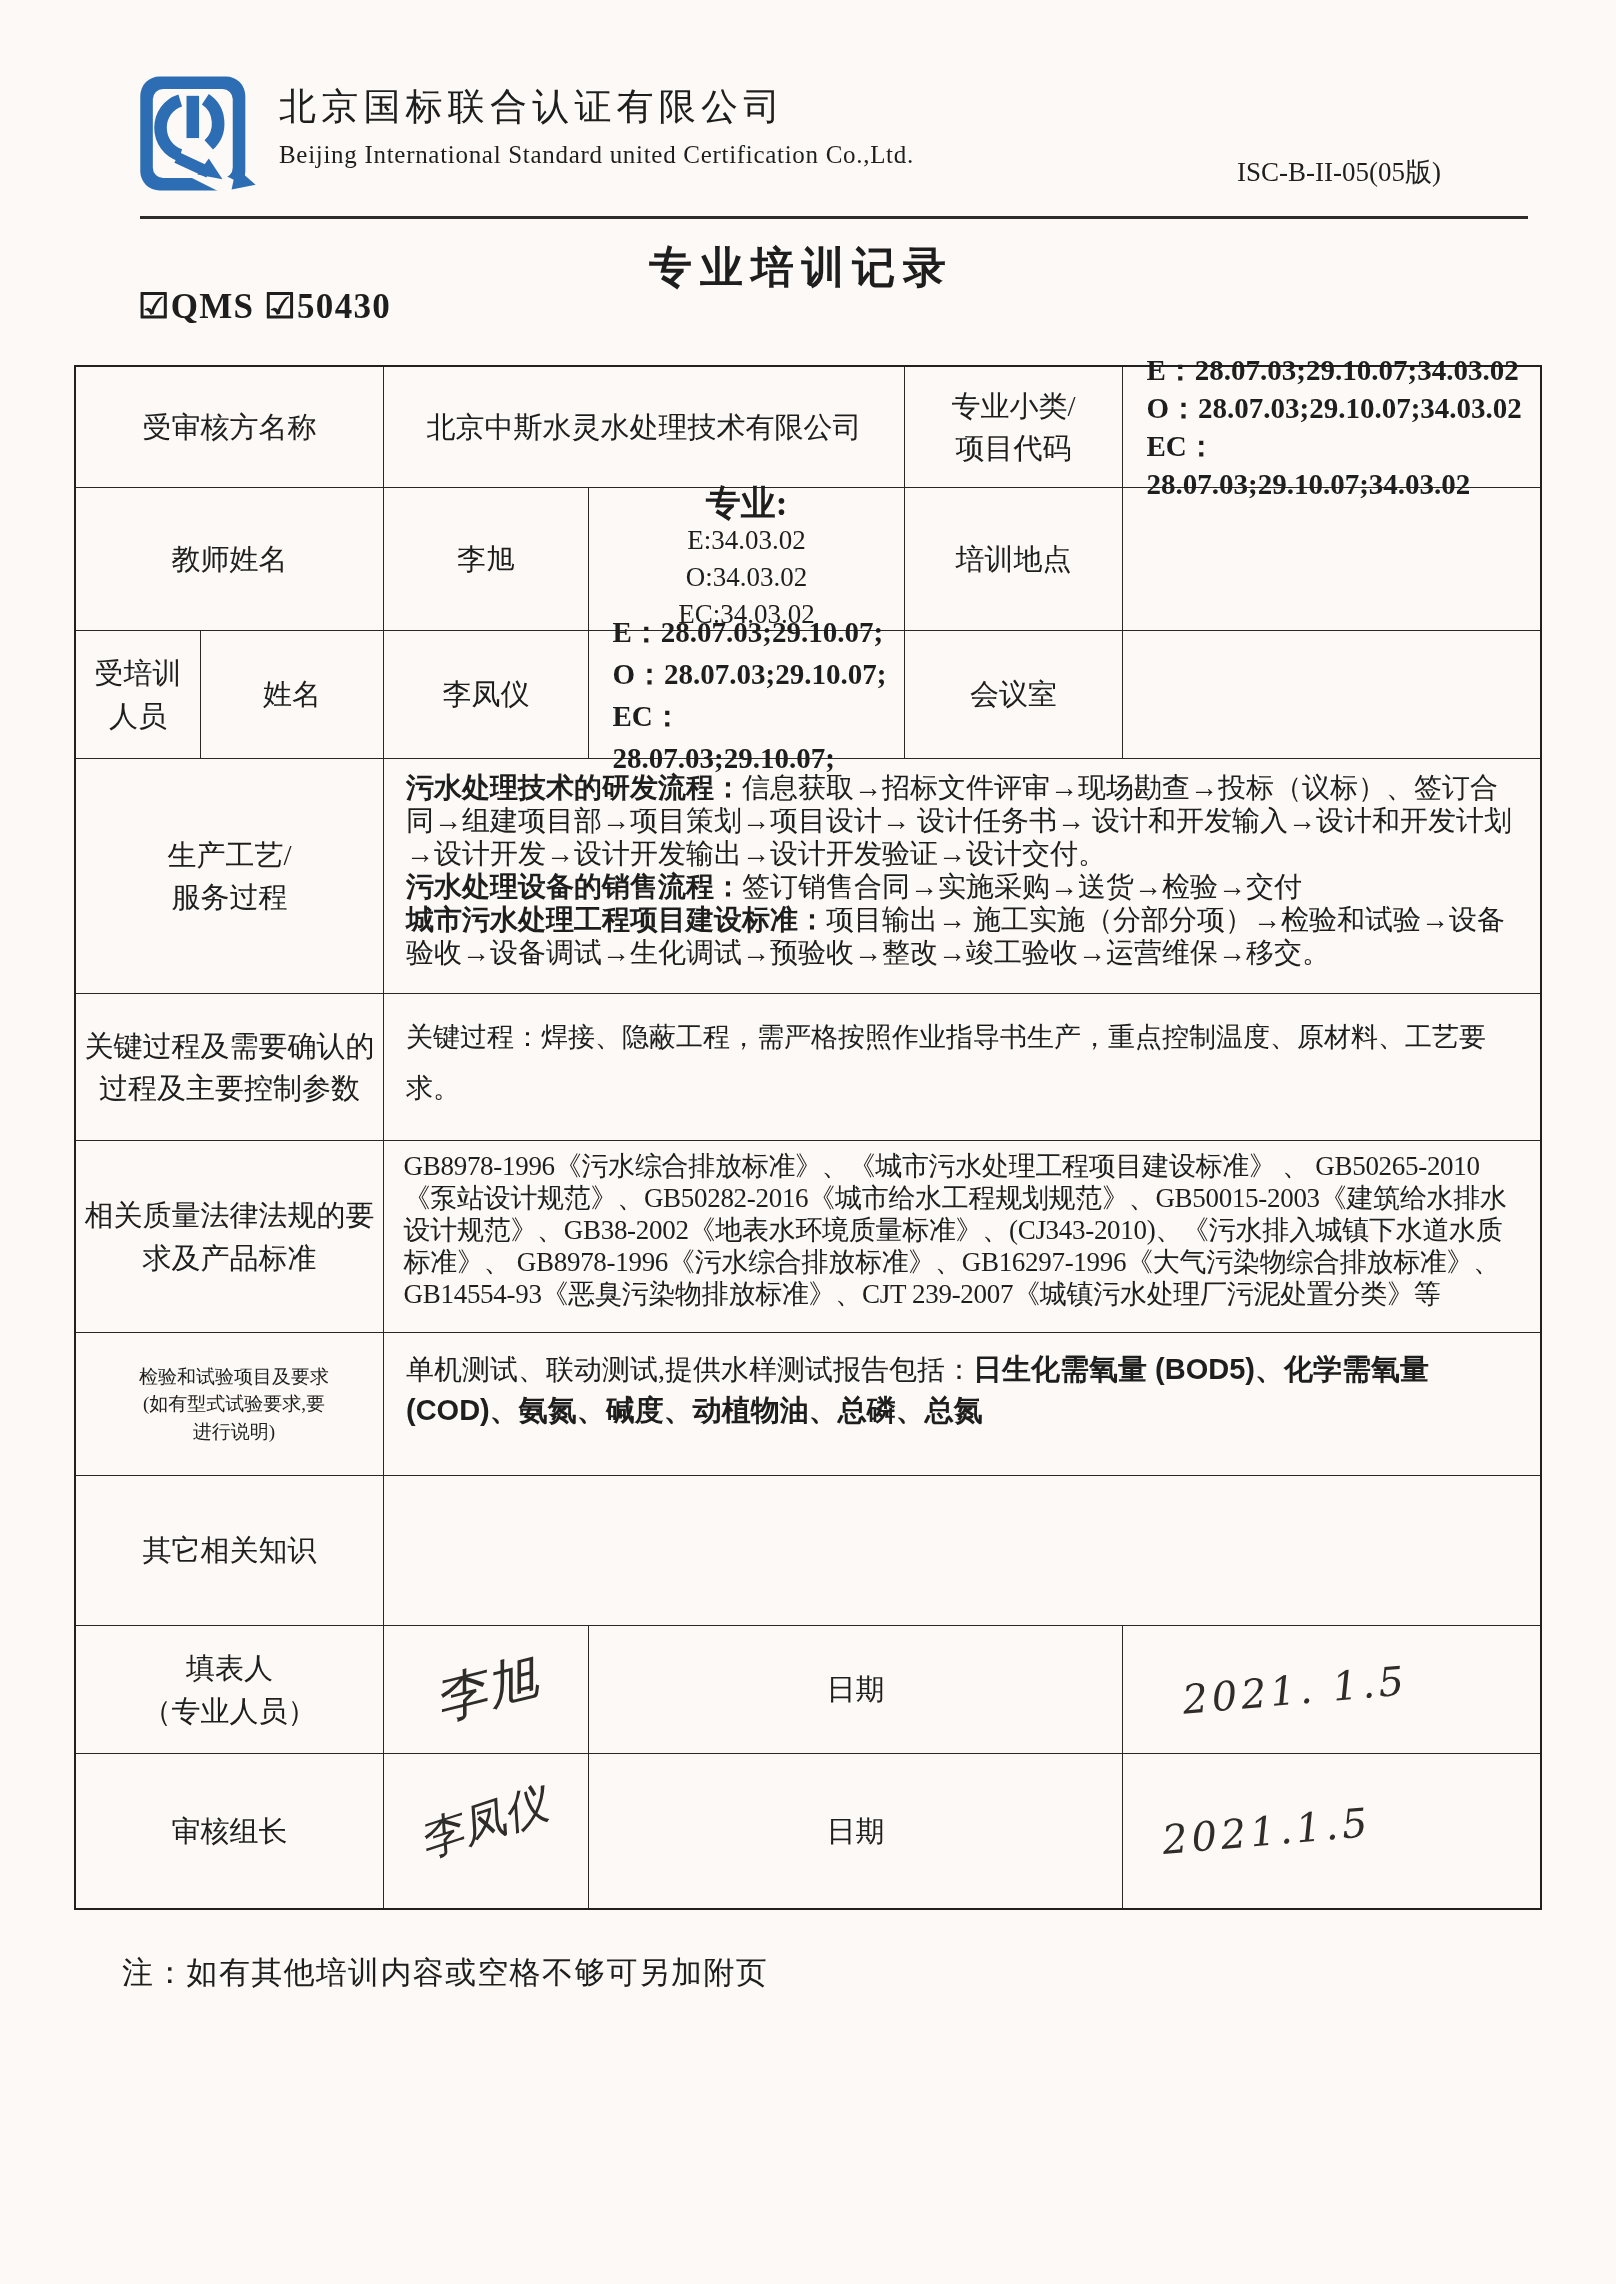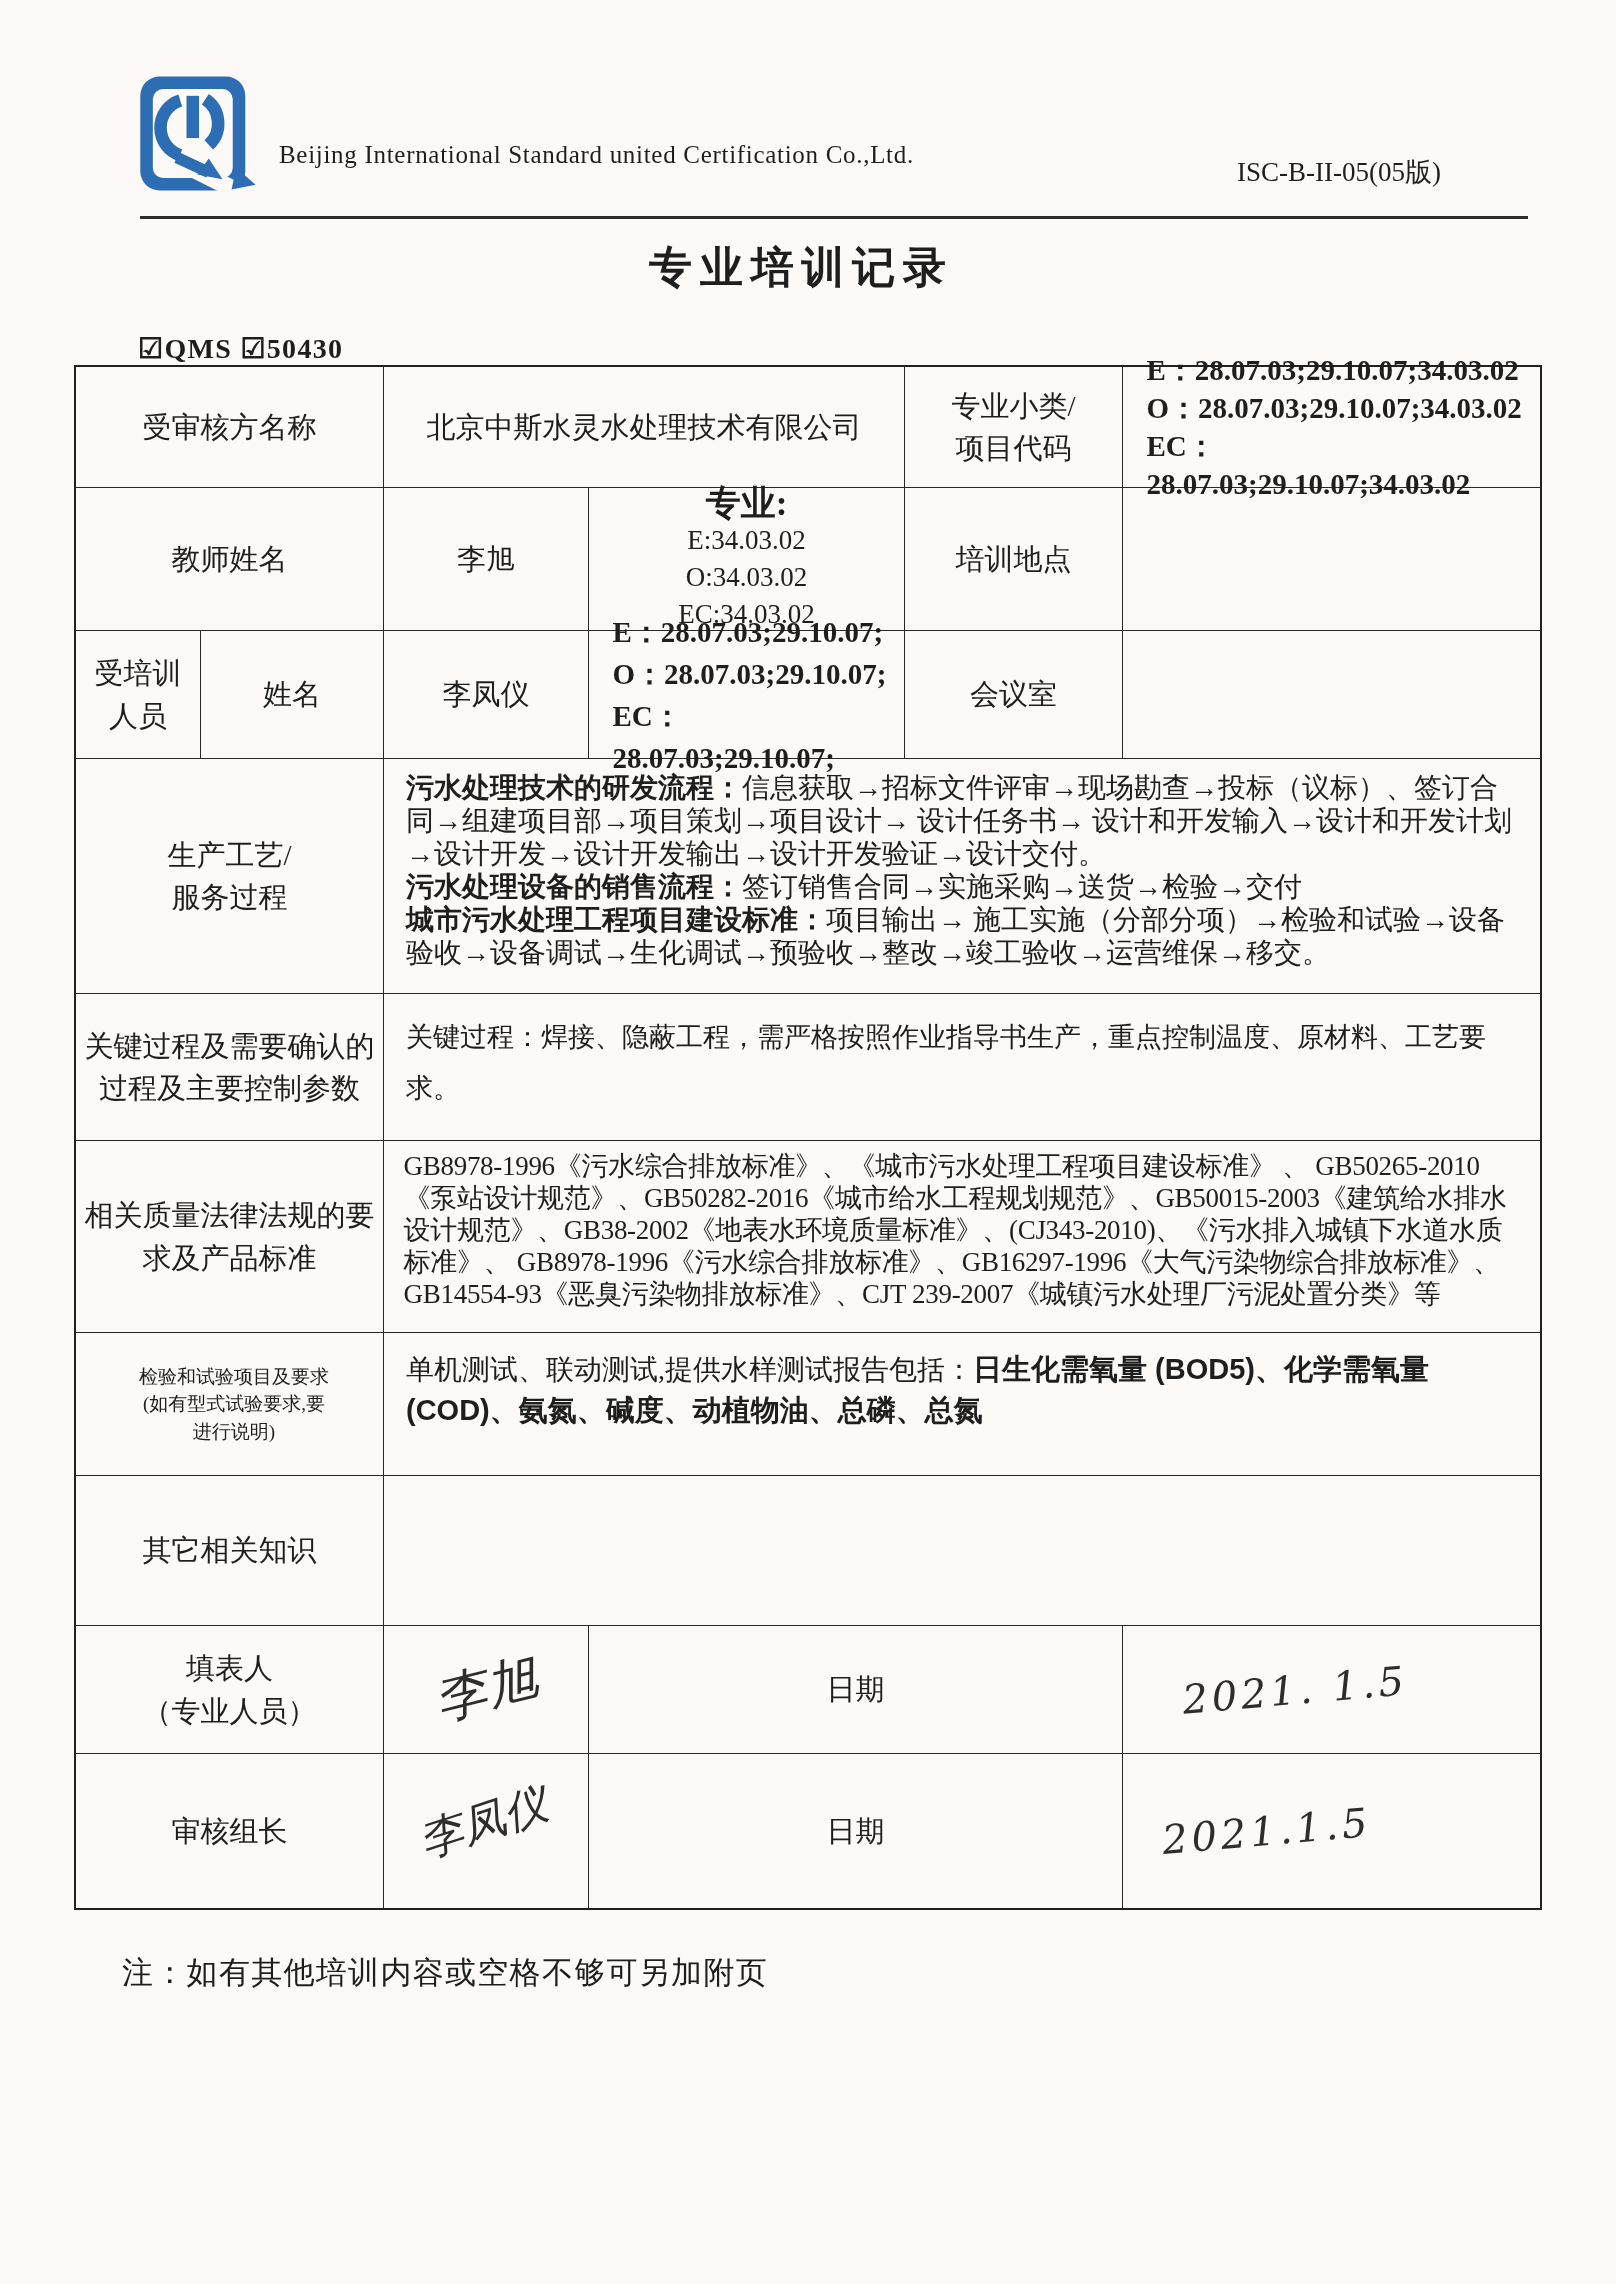--- a/index.html
+++ b/index.html
@@ -13,21 +13,21 @@
 
   
   .logo { position:absolute; left:138px; top:76px; width:121px; height:115px; }
   .company-cn { position:absolute; left:279px; top:82px; font-size:37px; letter-spacing:5.2px; font-weight:500; }
   .company-en { position:absolute; left:279px; top:141px; font-size:25px; letter-spacing:0.7px; }
   .doc-code   { position:absolute; left:1237px; top:154px; font-size:27px; }
   .header-rule{ position:absolute; left:140px; top:216px; width:1388px; height:2.6px; background:#2e2c2a; }
 
   .title { position:absolute; left:0; top:239px; width:1603px; text-align:center;
            font-size:43px; font-weight:bold; letter-spacing:7.8px; }
-  .qualifier { position:absolute; left:138px; top:286px; font-size:28px; font-weight:bold; letter-spacing:1.3px;margin-top:46px; }
+  .qualifier { position:absolute; left:138px; top:286px; font-size:35px; font-weight:bold; letter-spacing:1.3px; }
 
   
   .doc-table {
     position:absolute; left:74px; top:365px;
     display:grid;
     grid-template-columns:125px 183px 205px 316px 218px 417px;
     grid-template-rows:121px 143px 128px 235px 147px 192px 143px 150px 128px 154px;
     border:2.6px solid #23211f;
   }
   .cell {
@@ -77,20 +77,21 @@
       <rect x="13" y="11" width="70" height="78" rx="9" fill="#fcf9f6"></rect>
       <path d="M37 21 A24 25 0 0 0 37 69" stroke="#2d6db3" stroke-width="11" fill="none"></path>
       <path d="M59 20 A24 25 0 0 1 62 60" stroke="#2d6db3" stroke-width="11" fill="none"></path>
       <line x1="48" y1="17" x2="48" y2="54" stroke="#2d6db3" stroke-width="11"></line>
       <path d="M34 74 L84 99" stroke="#fcf9f6" stroke-width="15" fill="none"></path>
       <path d="M34 71 L62 84" stroke="#2d6db3" stroke-width="10" fill="none"></path>
       <polygon points="74,90 52,86 62,72" fill="#2d6db3"></polygon>
       <polygon points="86,80 103,95 82,99" fill="#2d6db3"></polygon>
     </svg>
   </div>
+  <div class="company-cn">北京国标联合认证有限公司</div>
   <div class="company-en">Beijing International Standard united Certification Co.,Ltd.</div>
   <div class="doc-code">ISC-B-II-05(05版)</div>
   <div class="header-rule"></div>
 
   <div class="title">专业培训记录</div>
   <div class="qualifier">☑QMS ☑50430</div>
 
   <div class="doc-table">
 
     <div class="cell cs2">

